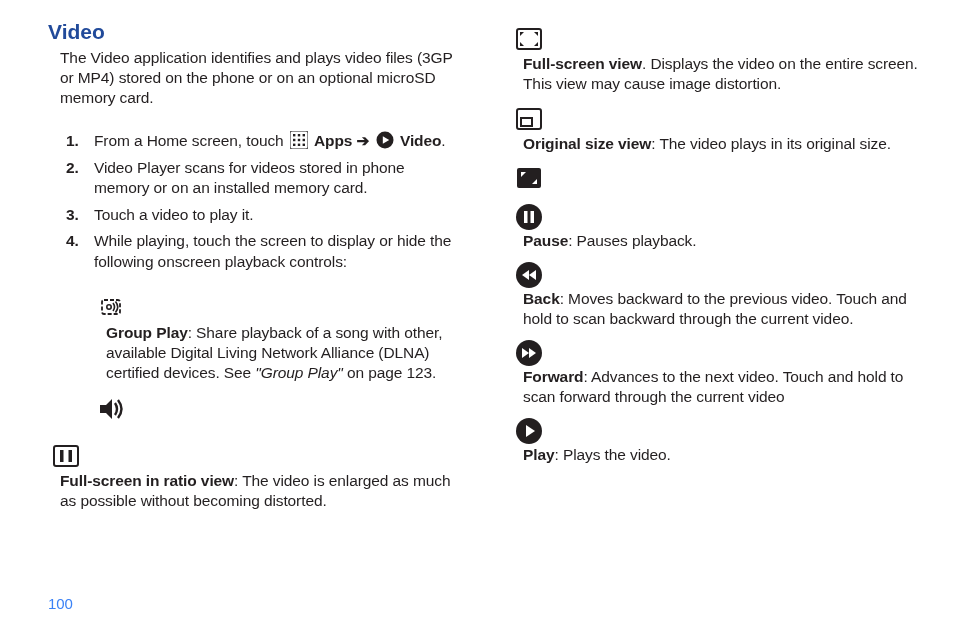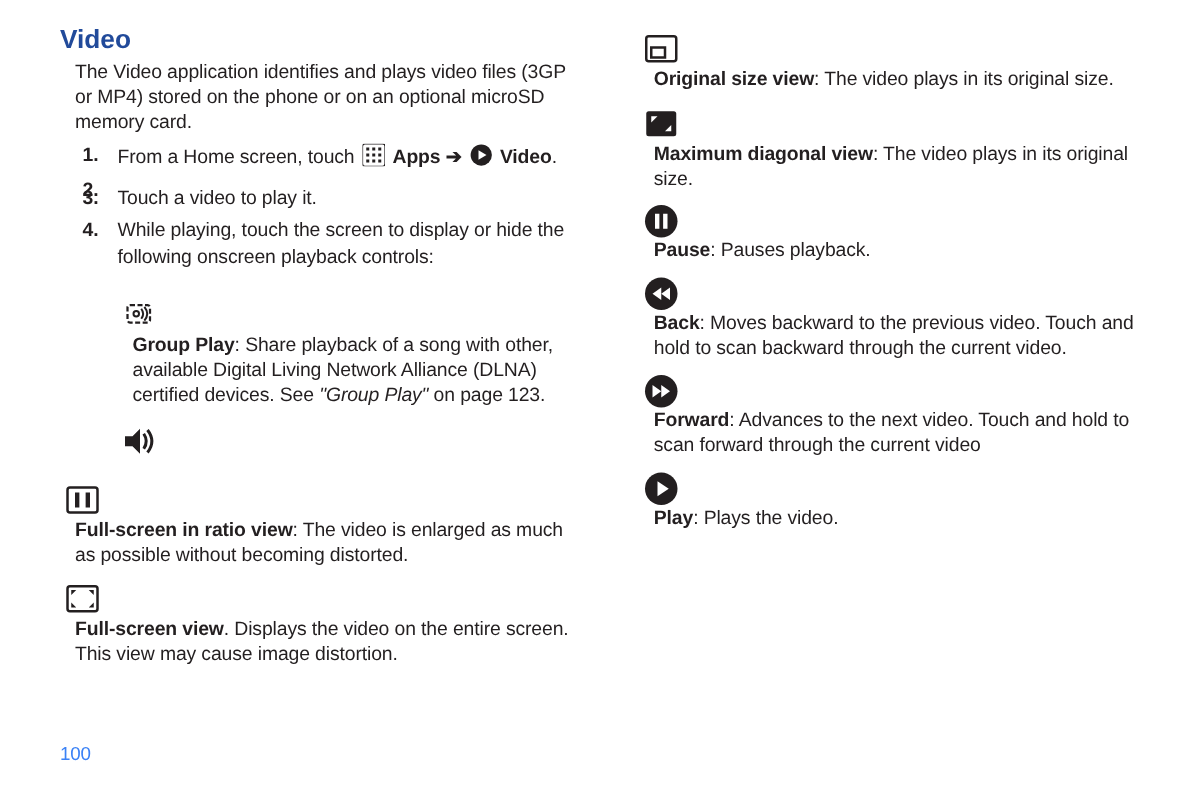--- a/index.html
+++ b/index.html
@@ -21,21 +21,21 @@
     height:540px;
   }
   h2.section{
     font-family:"Arial Black","Helvetica Neue",Arial,sans-serif;
     font-weight:900;
     font-size:21px;
     color:#214a9a;
     margin:0 0 4px 0;
     letter-spacing:0;
   }
-  p.intro{margin:0 0 8px 12px;line-height:1.28;}
+  p.intro{margin:0 0 24px 12px;line-height:1.28;}
   ol.steps{margin:0 0 0 18px;padding:0;list-style:none;}
   ol.steps>li{
     position:relative;
     padding:0 0 6px 28px;
     line-height:1.32;
   }
   ol.steps>li .num{
     position:absolute;left:0;top:0;
     font-weight:700;
   }
@@ -102,20 +102,21 @@
         <svg width="18" height="18" viewBox="0 0 18 18">
           <circle cx="9" cy="9" r="8.5" fill="#231f20"></circle>
           <polygon points="6.8,5.2 13.2,9 6.8,12.8" fill="#fff"></polygon>
         </svg>
       </span>
       <span class="bold"> Video</span><span>.</span>
     </li>
 
     <li>
       <span class="num">2.</span>
+      <span>Video Player scans for videos stored in phone memory or on an installed memory card.</span>
     </li>
 
     <li>
       <span class="num">3.</span>
       <span>Touch a video to play it.</span>
     </li>
 
     <li>
       <span class="num">4.</span>
       <span>While playing, touch the screen to display or hide the following onscreen playback controls:</span>
@@ -191,23 +192,20 @@
   </div>
 
   <div class="icon-row">
     <div class="icon-cell">
       <svg width="30" height="30" viewBox="0 0 30 30">
         <rect x="3" y="5" width="24" height="20" rx="2" fill="#231f20"></rect>
         <polygon points="7,9 12,9 7,14" fill="#fff"></polygon>
         <polygon points="23,21 18,21 23,16" fill="#fff"></polygon>
       </svg>
     </div>
-    <div class="desc-cell">
-      <span class="bold">Maximum diagonal view</span><span>: The video plays in its original size.</span>
-    </div>
   </div>
 
   <div class="icon-row">
     <div class="icon-cell">
       <svg width="28" height="28" viewBox="0 0 28 28">
         <circle cx="14" cy="14" r="13" fill="#231f20"></circle>
         <rect x="9" y="8" width="3.5" height="12" fill="#fff"></rect>
         <rect x="15.5" y="8" width="3.5" height="12" fill="#fff"></rect>
       </svg>
     </div>

